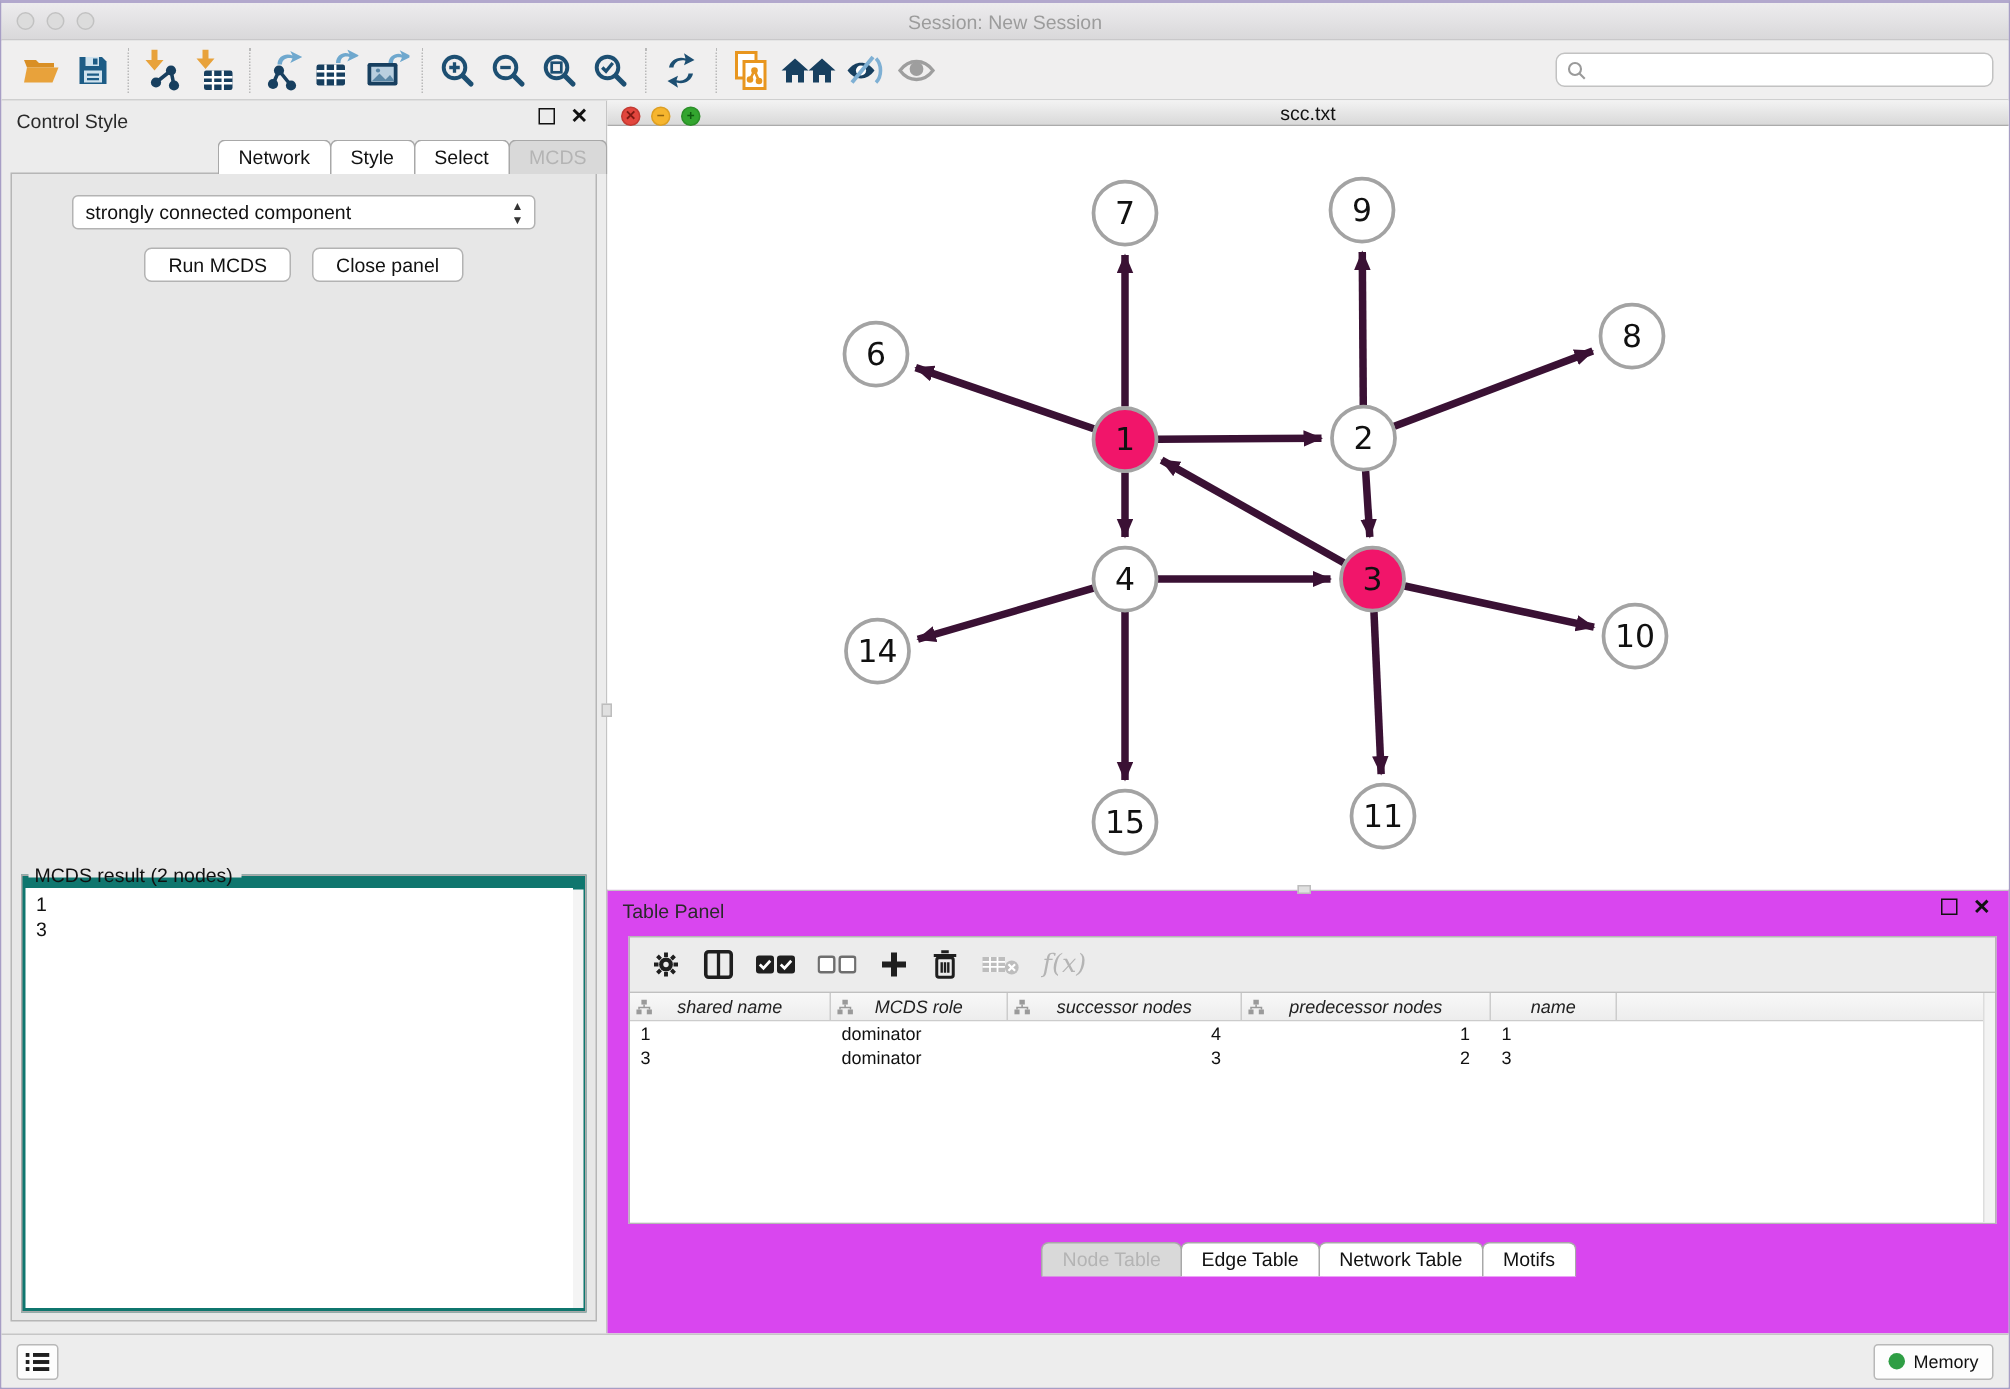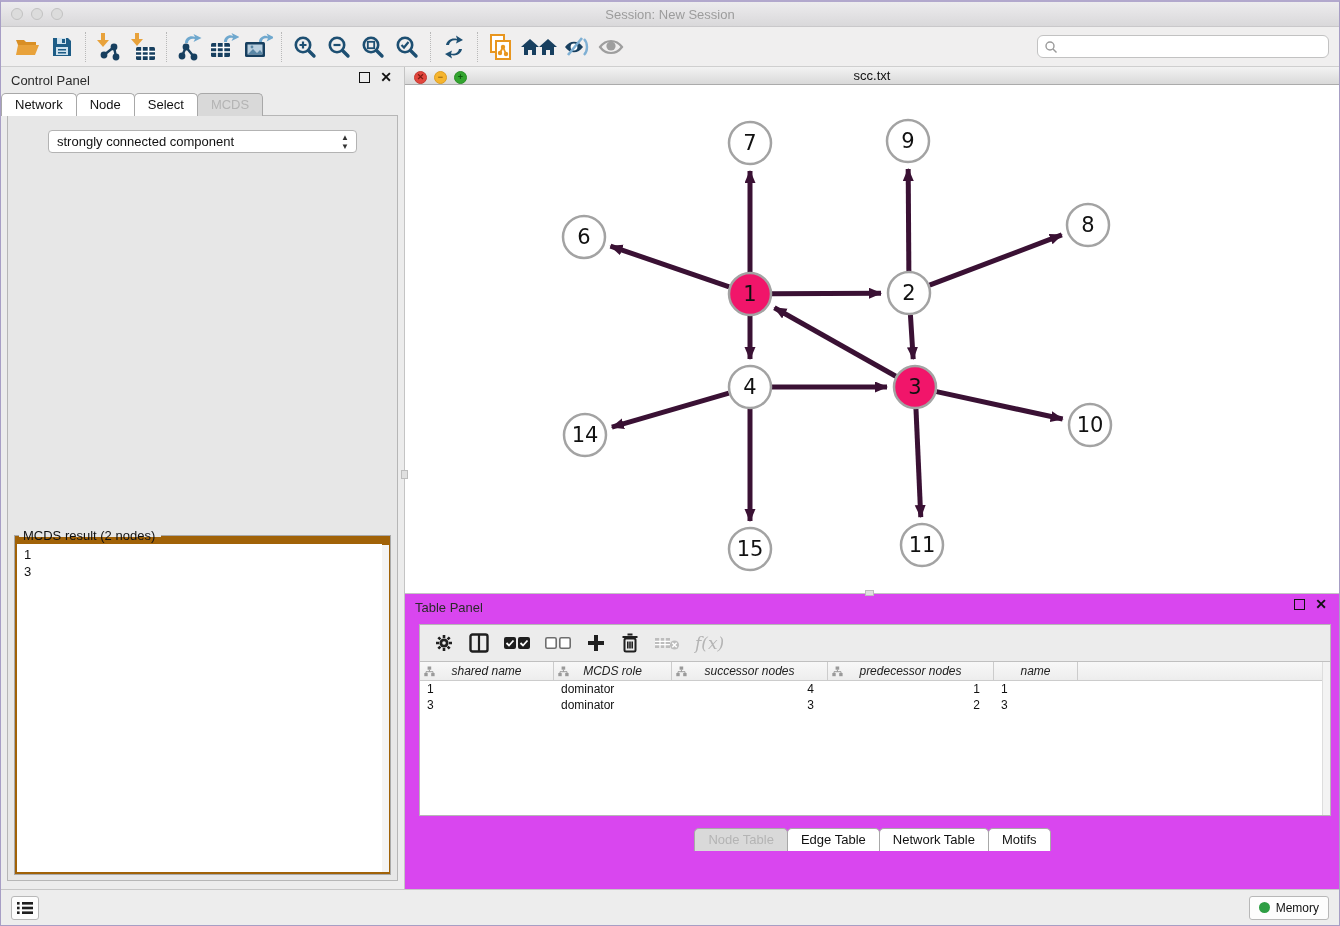--- a/index.html
+++ b/index.html
@@ -29,38 +29,38 @@
   .left-col { width:403px; display:flex; flex-direction:column; background:#ECECEC; }
   .right-col { flex:1; display:flex; flex-direction:column; min-width:0; border-left:1px solid #c4c4c4; }
 
   
   .panel-header { height:26px; display:flex; align-items:center; padding:0 10px; position:relative; }
   .panel-title { font-size:13px; color:#2a2a2a; }
   .panel-controls { position:absolute; right:12px; top:5px; display:flex; gap:10px; align-items:center; }
   .float-box { width:11px; height:11px; border:1.5px solid #111; background:transparent; }
   .close-x { font-size:14px; font-weight:bold; color:#111; line-height:11px; }
 
-  .tabs-row { display:flex; justify-content:flex-start; position:relative; z-index:2; }
+  .tabs-row { display:flex; justify-content:flex-end; position:relative; z-index:2; }
   .tab { background:#fff; border:1px solid #a8a8a8; border-bottom:none; padding:3px 13px 4px;
     font-size:13px; color:#111; border-radius:5px 5px 0 0; margin-right:-1px; }
   .tab.active { background:#d9d9d9; color:#b4b4b4; }
 
   .cp-content { flex:1; margin:0 6px 8px 6px; margin-top:-1px; background:#e7e7e7;
     border:1px solid #b6b6b6; display:flex; flex-direction:column; padding-top:14px; }
   .opt-label { text-align:center; font-size:13px; color:#111; margin-bottom:10px; }
   .dropdown { margin:0 40px; height:23px; background:#fff; border:1px solid #b3b3b3; border-radius:4px;
     display:flex; align-items:center; padding:0 8px; font-size:13px; color:#111; position:relative; }
   .dropdown .dd-arrows { position:absolute; right:7px; top:2px; display:flex; flex-direction:column;
     font-size:8px; line-height:9px; color:#333; }
   .btn-row { display:flex; justify-content:center; gap:14px; margin-top:12px; }
   .push-btn { background:#fff; border:1px solid #b3b3b3; border-radius:5px; padding:3px 15px;
     font-size:13px; color:#111; }
   .cp-spacer { flex:1; }
-  .result-fieldset { margin:0 6px 5px 6px; border:1px solid #a9a9a9; height:340px;
-    background:#a16207; position:relative; }
+  .result-fieldset { margin:0 6px 5px 6px; border:1px solid #a9a9a9; height:292px;
+    background:#0f766e; position:relative; }
   .result-legend { position:absolute; top:-8px; left:6px; background:transparent; font-size:13px; color:#111; padding:0 2px; }
   .result-legend-bg { position:absolute; top:-9px; left:4px; height:10px; background:#e7e7e7; z-index:0; }
   .result-area { position:absolute; inset:8px 8px 2px 2px; background:#fff; font-size:13px; color:#111;
     white-space:pre; line-height:17px; padding:2px 0 0 7px; overflow:hidden; }
   .result-scroll { position:absolute; right:1px; top:9px; bottom:2px; width:7px; background:#f4f4f4; }
 
   
   .net-view { height:526px; display:flex; flex-direction:column; position:relative; background:#fff; }
   .net-titlebar { height:22px; background:linear-gradient(#f3f3f3,#d9d9d9); border-bottom:1px solid #ababab;
     display:flex; align-items:center; justify-content:center; position:relative; }
@@ -258,39 +258,43 @@
           </svg>
         <span></span>
       </div>
     </div>
   </div>
 
   <div class="main">
 
     <div class="left-col">
       <div class="panel-header">
-        <span class="panel-title">Control Panel</span>
+        <span class="panel-title">Control Style</span>
         <span class="panel-controls">
           <span class="float-box"></span>
           <span class="close-x">✕</span>
         </span>
       </div>
       <div class="tabs-row" id="control-tabs">
           <div class="tab">Network</div>
-          <div class="tab">Node</div>
+          <div class="tab">Style</div>
           <div class="tab">Select</div>
           <div class="tab active">MCDS</div>
         </div>
       <div class="cp-content">
         <div class="dropdown">
           <span>strongly connected component</span>
           <span class="dd-arrows">
               <span>▲</span>
               <span>▼</span>
             </span>
+        </div>
+        <div class="btn-row">
+          <button class="push-btn">Run MCDS</button>
+          <button class="push-btn">Close panel</button>
         </div>
         <div class="cp-spacer"></div>
         <div class="result-fieldset">
           <span class="result-legend-bg" id="legend-bg" style="width: 142.4px;"></span>
           <span class="result-legend">MCDS result (2 nodes)</span>
           <div class="result-area" id="result-area">1
 3</div>
           <div class="result-scroll"></div>
         </div>
       </div>

